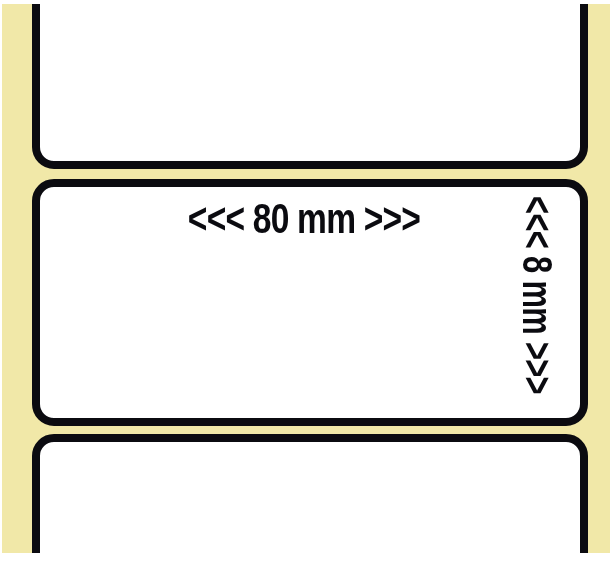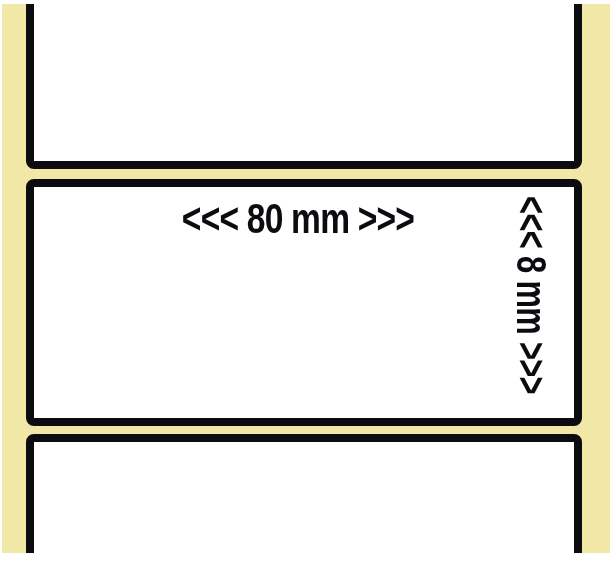--- a/index.html
+++ b/index.html
@@ -18,26 +18,26 @@
   }
   .roll{
     position:absolute;
     left:2px; top:4px;
     width:608px; height:549px;
     background:var(--backing);
     overflow:hidden;
   }
   .label{
     position:absolute;
-    left:24px;
+    left:30px;
     width:556px;
     box-sizing:border-box;
     background:var(--label-fill);
     border:8px solid var(--outline);
-    border-radius:8px;
+    border-radius:22px;
     text-align:right;
   }
   .label-top{ top:-50px; height:215px; }
   .label-middle{ top:175px; height:247px; }
   .label-bottom{ top:430px; height:170px; }
   .dim-text{
     position:absolute;
     white-space:nowrap;
     font-weight:700;
     font-size:43px;

